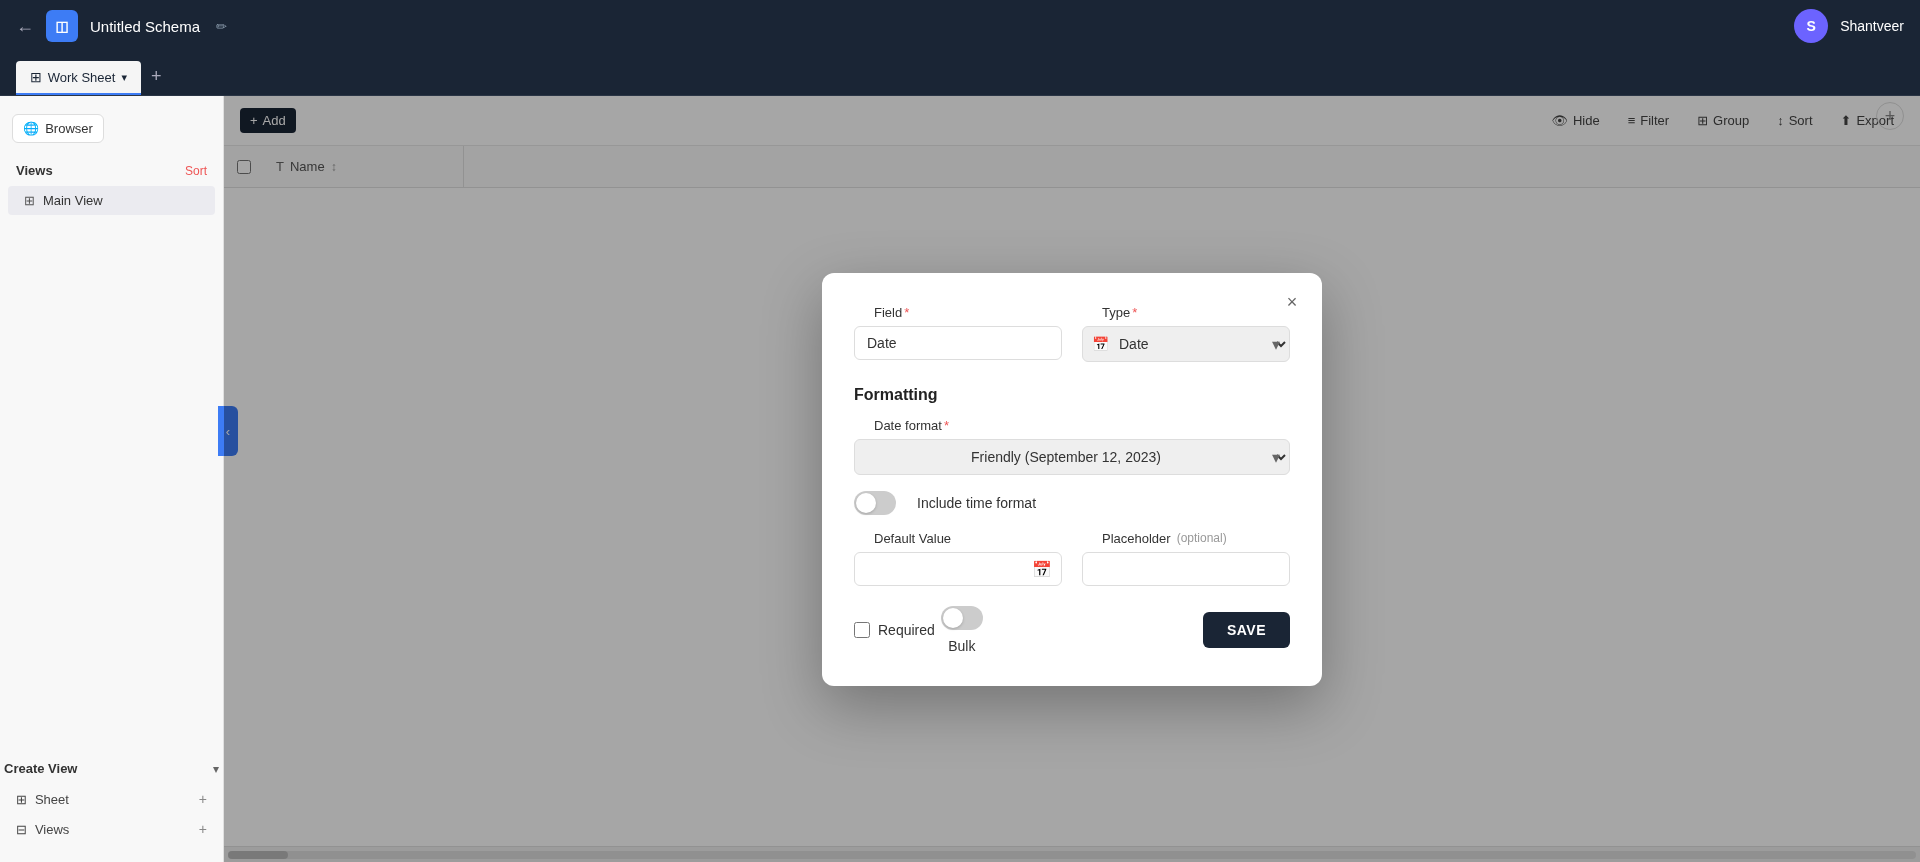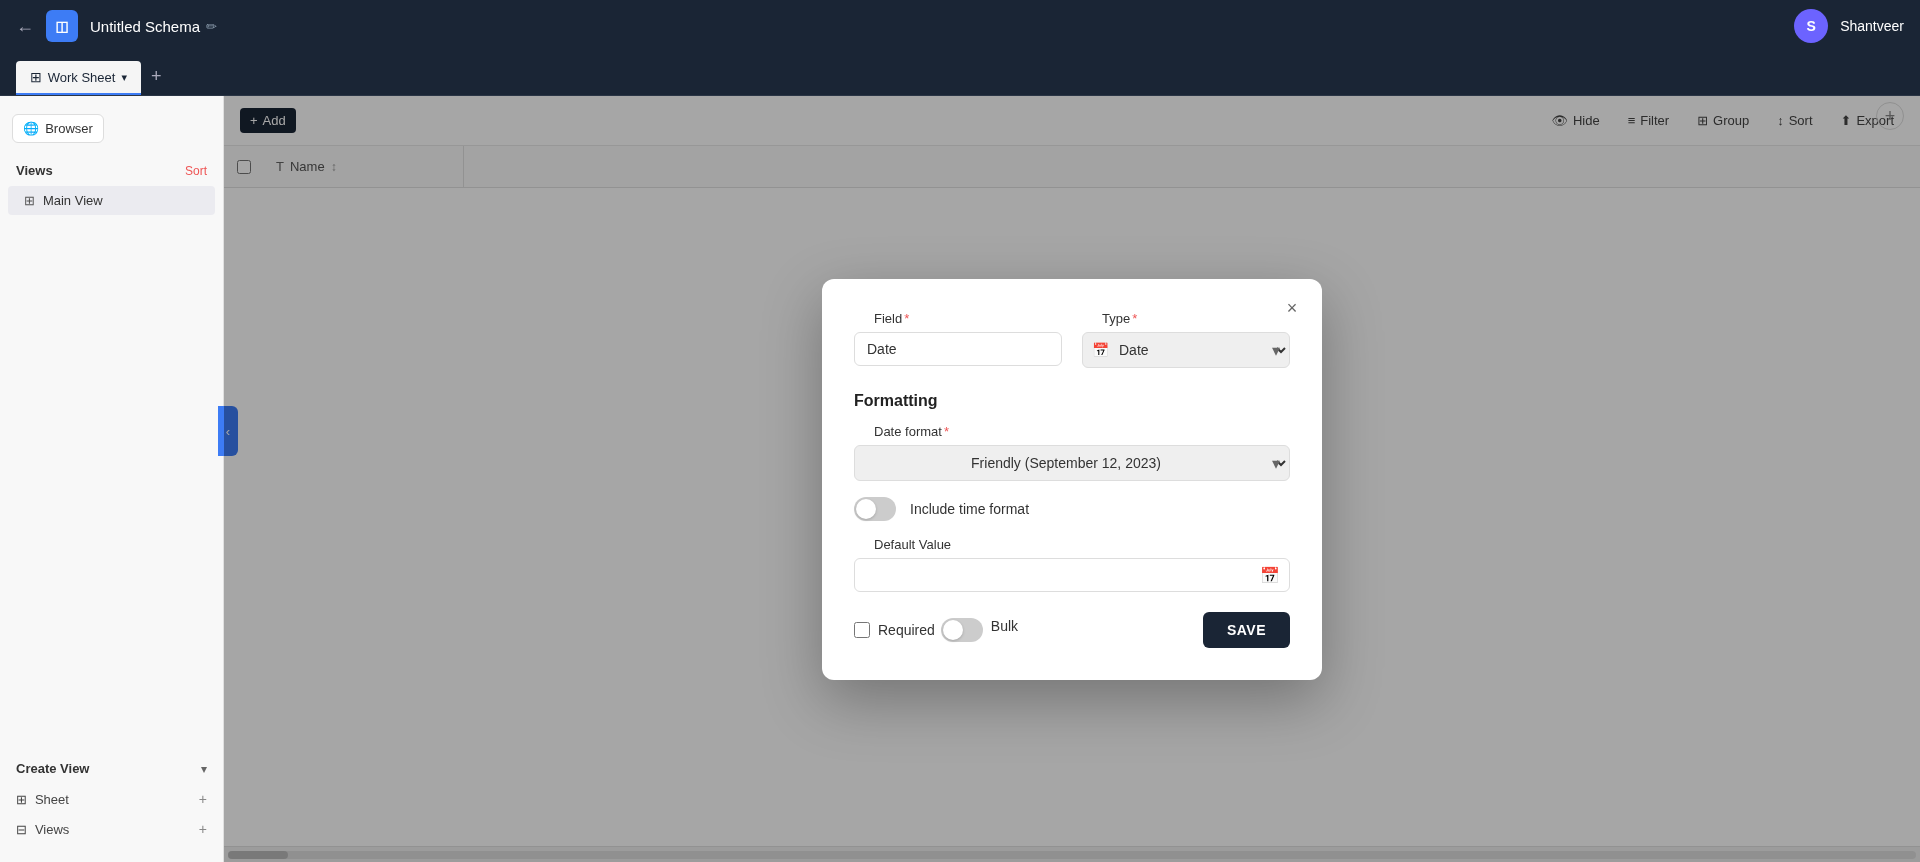--- a/index.html
+++ b/index.html
@@ -9,21 +9,21 @@
     .navbar {
       background: #1a2535;
       height: 52px;
       display: flex;
       align-items: center;
       padding: 0 16px;
       gap: 12px;
     }
     .nav-back-icon { color: #aab; font-size: 18px; cursor: pointer; }
     .nav-logo { width: 32px; height: 32px; background: #3d7cf5; border-radius: 6px; display: flex; align-items: center; justify-content: center; color: white; font-size: 14px; font-weight: bold; }
-    .nav-title { color: white; font-size: 15px; font-weight: 500; display: flex; align-items: center; gap: 6px; }
+    .nav-title { color: white; font-size: 15px; font-weight: 500; display: flex; align-items: center; gap: 16px; }
     .nav-title .edit-icon { color: #8899aa; font-size: 13px; cursor: pointer; }
     .nav-spacer { flex: 1; }
     .nav-avatar { width: 34px; height: 34px; background: #6c63ff; border-radius: 50%; display: flex; align-items: center; justify-content: center; color: white; font-size: 14px; font-weight: 600; }
     .nav-username { color: white; font-size: 14px; }
 
     
     .tabbar {
       background: #1a2535;
       height: 44px;
       display: flex;
@@ -105,21 +105,21 @@
     }
     .view-item .view-icon { font-size: 13px; color: #555; }
     .create-view-section {
       margin-top: auto;
       padding: 8px 0;
     }
     .create-view-header {
       display: flex;
       align-items: center;
       justify-content: space-between;
-      padding: 8px 16px;
+      padding: 8px 4px;
       margin-top: 22px;
     }
     .create-view-label { font-size: 13px; font-weight: 600; color: #333; }
     .chevron-icon { font-size: 12px; color: #666; }
     .create-view-item {
       display: flex;
       align-items: center;
       justify-content: space-between;
       padding: 7px 16px;
       font-size: 13px;
@@ -315,21 +315,21 @@
       font-weight: 600;
       color: #222;
       margin-bottom: 14px;
       padding-top: 4px;
     }
 
     
     .toggle-row {
       display: flex;
       align-items: center;
-      gap: 14px;
+      gap: 21px;
       margin-bottom: 16px;
     }
     .toggle {
       width: 42px;
       height: 24px;
       background: #ddd;
       border-radius: 12px;
       position: relative;
       cursor: pointer;
     }
@@ -392,21 +392,23 @@
       padding: 10px 24px;
       border-radius: 6px;
       font-size: 14px;
       font-weight: 600;
       cursor: pointer;
       letter-spacing: 0.5px;
     }
 
     .bulk-row {
       display: flex;
+      align-items: center;
       gap: 8px;
+      flex-direction: column;
     }
     .bulk-label { font-size: 14px; color: #333; }
 
     
     .add-col-btn {
       position: absolute;
       right: 16px;
       top: 6px;
       width: 28px;
       height: 28px;
@@ -614,20 +616,27 @@
           </div>
 
           <div class="modal-row">
             <div class="modal-field">
               <div class="modal-field-label">Default Value</div>
               <div class="date-input-wrapper">
                 <input class="modal-input" type="text" style="padding-right: 36px;">
                 <span class="cal-btn">📅</span>
               </div>
             </div>
+            <div class="modal-field">
+              <div class="modal-field-label">
+                <span>Placeholder</span>
+                <span style="color:#999; font-size:12px; margin-left:4px;">(optional)</span>
+              </div>
+              <input class="modal-input" type="text" style="">
+            </div>
           </div>
 
           <div class="modal-bottom-row">
             <div class="modal-bottom-left">
               <div class="checkbox-row">
                 <input type="checkbox" class="checkbox" style="">
                 <span class="checkbox-label">Required</span>
               </div>
               <div class="bulk-row">
                 <div class="toggle off">

